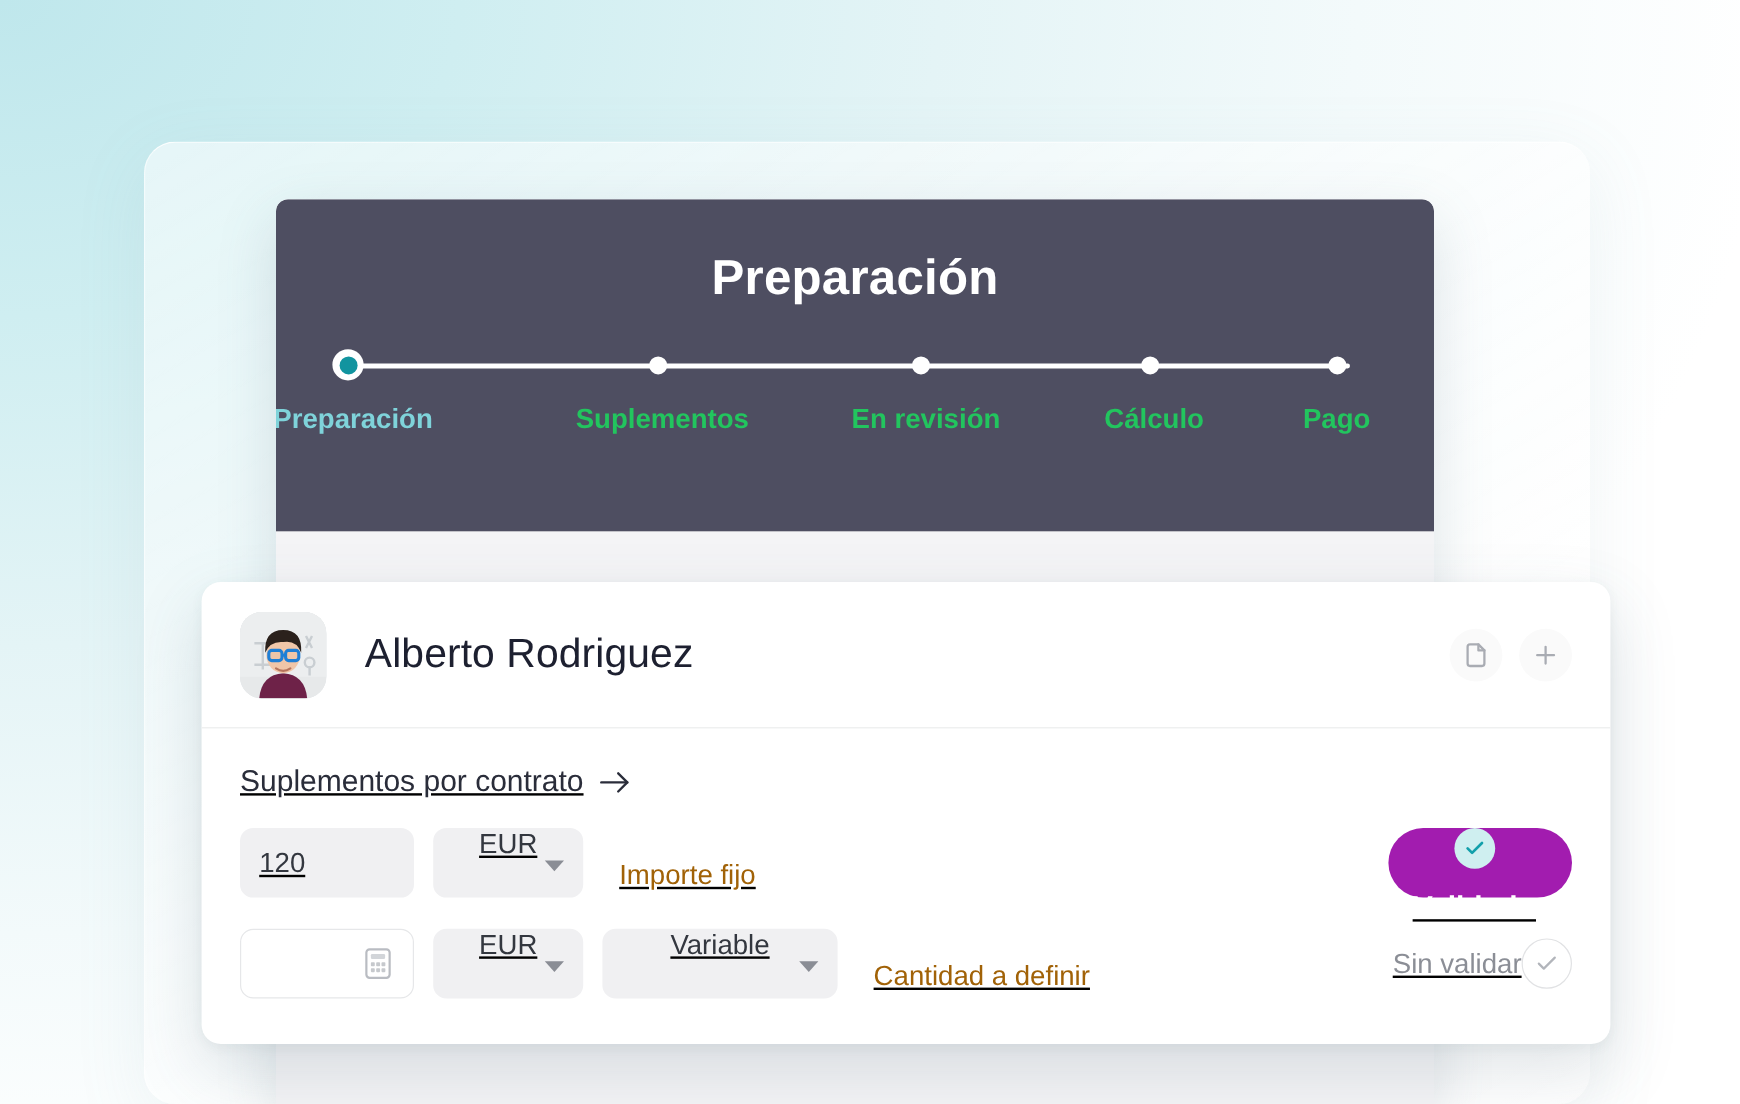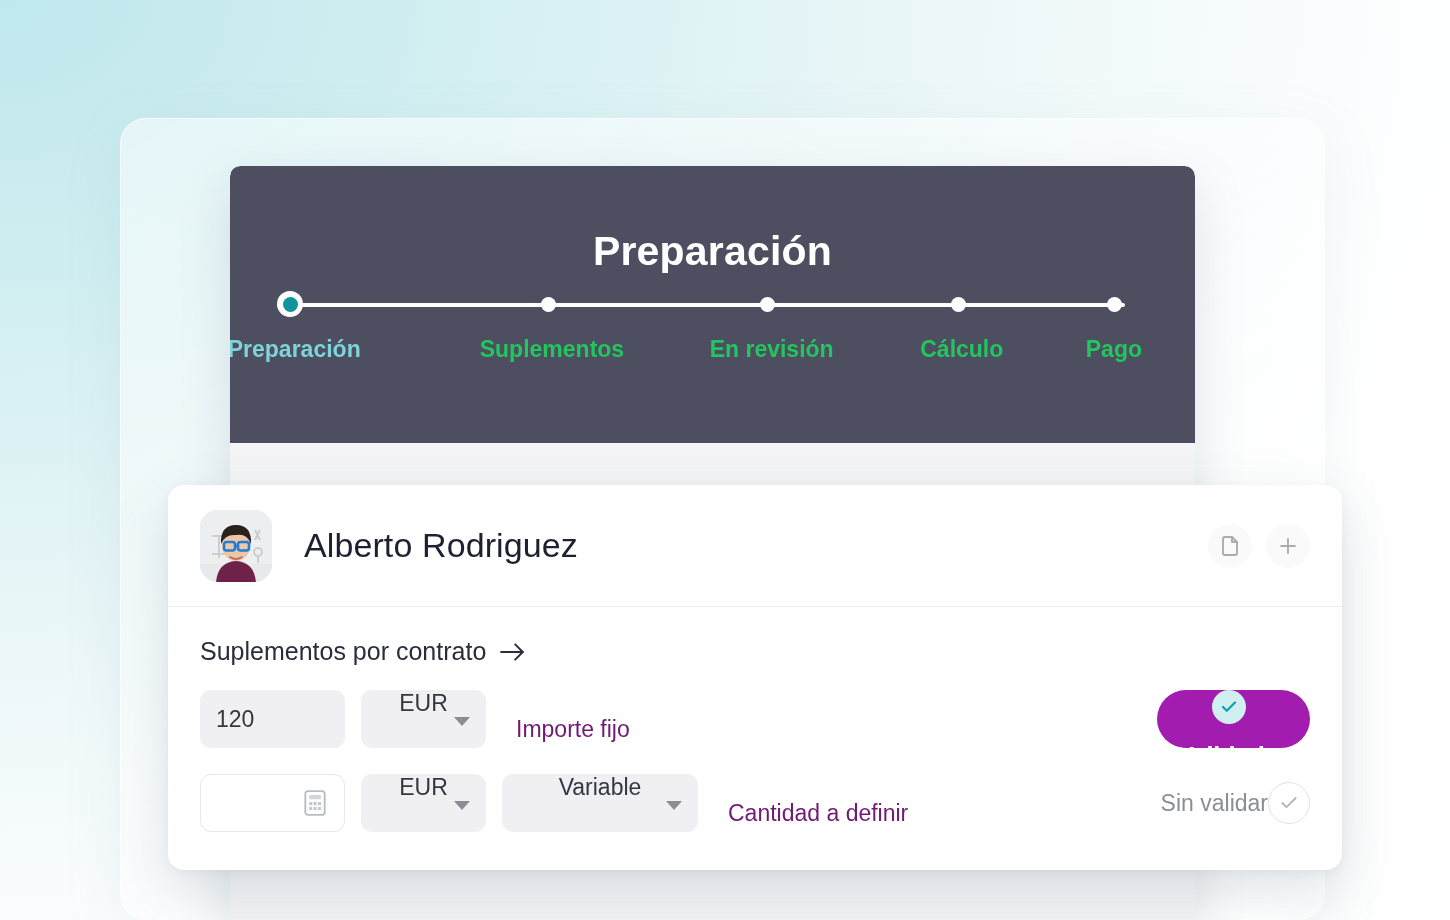--- a/index.html
+++ b/index.html
@@ -38,21 +38,21 @@
     overflow:hidden;
     background:#f4f4f6;
     box-shadow:0 18px 50px rgba(90,110,125,.18);
   }
 
   
   #stage-header{
     height:277px;
     background:#4e4e61;
     border-radius:10px 10px 0 0;
-    padding-top:62px;
+    padding-top:42px;
     text-align:center;
     position:relative;
   }
   #stage-title{
     color:#ffffff;
     font-size:41px;
     font-weight:bold;
     letter-spacing:.2px;
   }
 
@@ -156,21 +156,21 @@
     gap:14px;
   }
   .round-icon-btn{
     width:44px; height:44px;
     border-radius:50%;
     background:#fafafa;
     display:flex;align-items:center;justify-content:center;
     cursor:pointer;
   }
 
-  #card-body{ padding:30px 32px 0 32px; }
+  #card-body{ padding:30px 32px 0 32px;text-decoration:underline; }
 
   #section-row{
     display:flex;
     align-items:center;
     gap:14px;
     margin-bottom:22px;
   }
   #section-title{
     font-size:25px;
     color:#2a2d3a;
@@ -218,21 +218,21 @@
     margin-left:auto;
     width:0;height:0;
     border-left:8px solid transparent;
     border-right:8px solid transparent;
     border-top:9px solid #8a8d95;
   }
 
   .row-note{
     margin-left:30px;
     font-size:23px;
-    color:#701a75;
+    color:#a16207;
     white-space:nowrap;
     margin-top:20px;
   }
 
   .row-status{ margin-left:auto; display:flex; align-items:center; }
 
   #validated-btn{
     display:flex;
     align-items:center;
     gap:18px;

